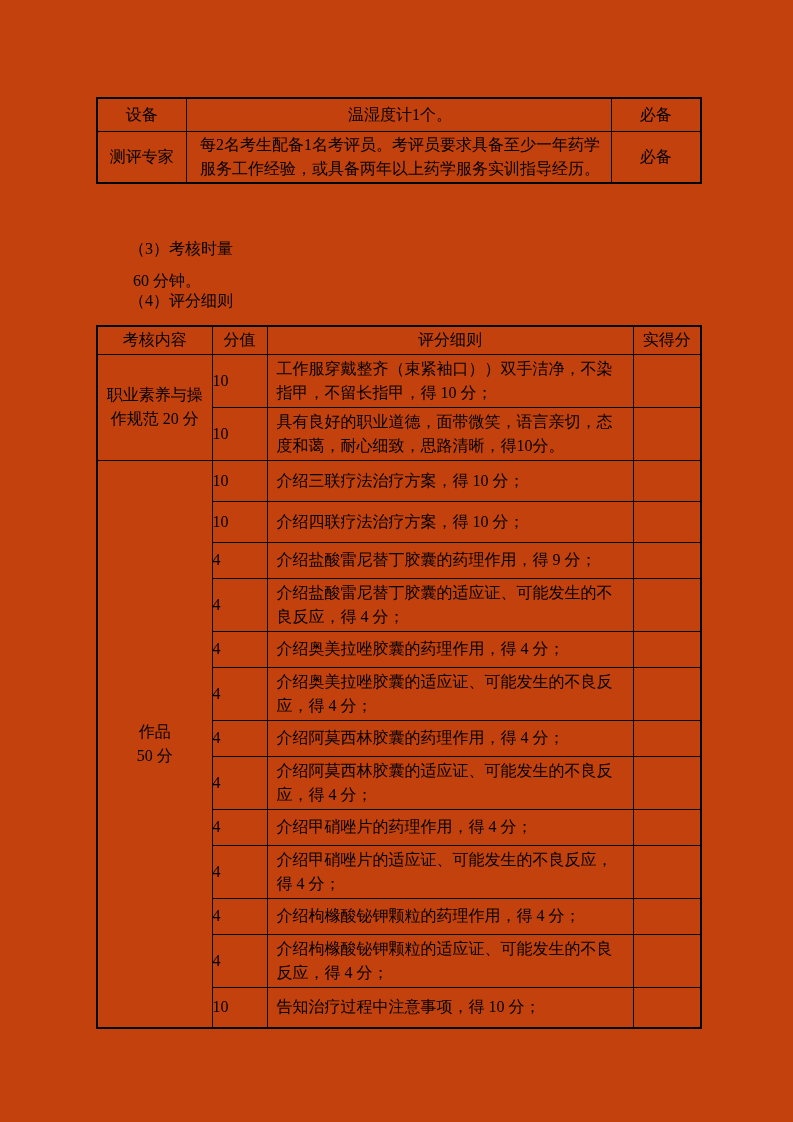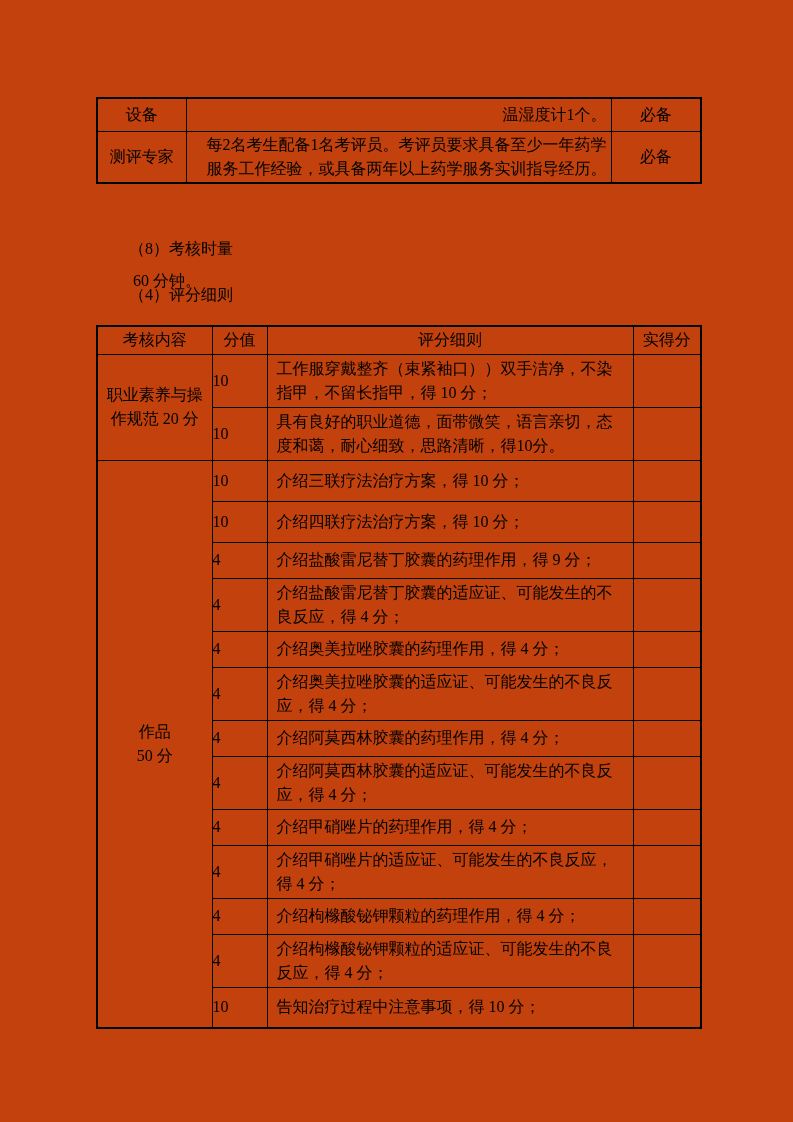--- a/index.html
+++ b/index.html
@@ -24,32 +24,32 @@
     border:1px solid #000;
     vertical-align:middle;
     line-height:24px;
     font-weight:normal;
   }
   table.doc-table { border:2px solid #000; }
 
   
   .equip-table { top:97px; }
   .equip-table .c-label  { text-align:center; width:89px; }
-  .equip-table .c-content{ text-align:right; width:425px; padding:1px 4px 1px 7px; }
+  .equip-table .c-content{ text-align:center; width:425px; padding:1px 4px 1px 7px; }
   .equip-table .c-status { text-align:center; width:90px; }
   .er1 { height:33px; } .er2 { height:50px; } .er3 { height:48px; }
 
   
   .p-line {
     position:absolute; left:96px; width:640px;
     font-size:16px; line-height:22px; white-space:pre;
   }
   .pl-1 { top:238px; padding-left:33px; }
   .pl-2 { top:270px; padding-left:37px; }
-  .pl-3 { top:284px; padding-left:33px; }
+  .pl-3 { top:290px; padding-left:33px; }
 
   
   .score-table { top:325px; }
   .score-table th { text-align:center; font-weight:bold; }
   .hrow   { height:28px; }
   .c-group  { text-align:center; white-space:pre-line; line-height:28px; }
   .c-score  { }
   .c-rule   { text-align:left; padding:2px 5px 2px 9px; }
   .c-earned { }
   .r46 { height:46px; }
@@ -75,21 +75,21 @@
         <td class="c-status">必备</td>
       </tr>
       <tr class="er3">
         <td class="c-label">测评专家</td>
         <td class="c-content">每2名考生配备1名考评员。考评员要求具备至少一年药学服务工作经验，或具备两年以上药学服务实训指导经历。</td>
         <td class="c-status">必备</td>
       </tr>
     </tbody>
   </table>
 
-  <div class="p-line pl-1">（8）考核时量</div>
+  <div class="p-line pl-1">（3）考核时量</div>
   <div class="p-line pl-2">60 分钟。</div>
   <div class="p-line pl-3">（4）评分细则</div>
 
   <table class="doc-table score-table">
     <colgroup>
       <col style="width:115px">
         <col style="width:55px">
         <col style="width:366px">
         <col style="width:68px">
     </colgroup>

